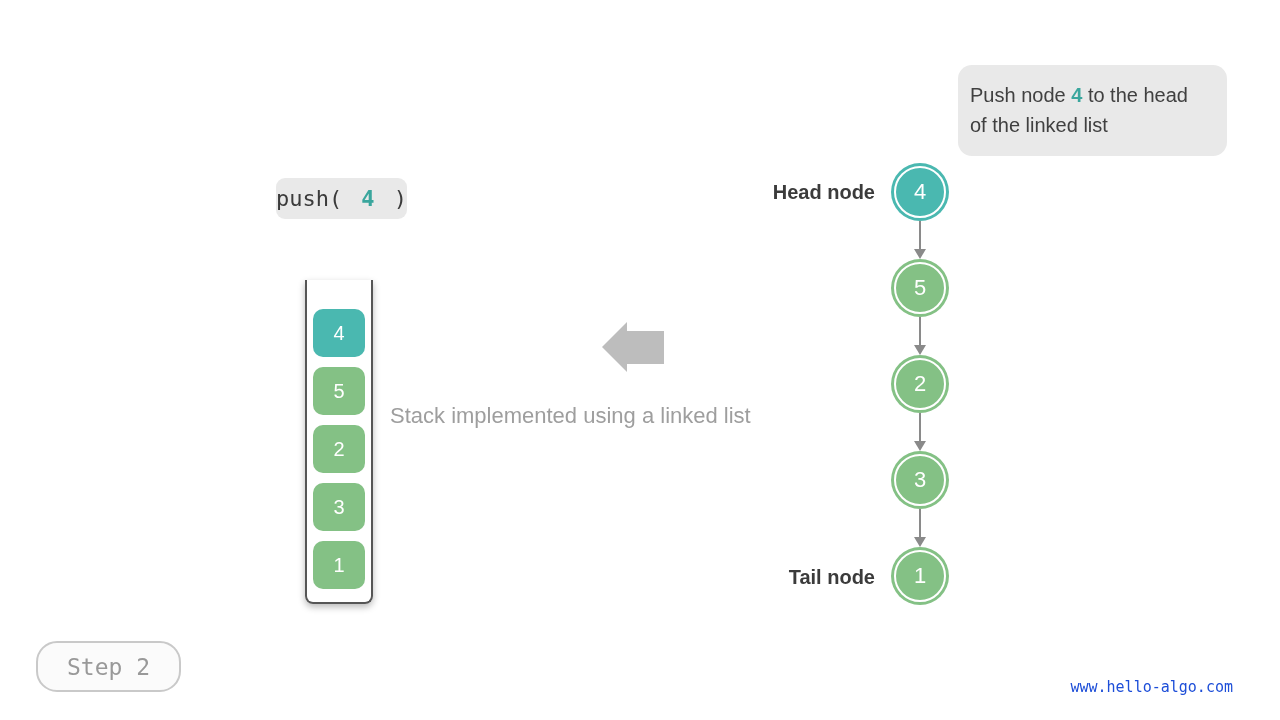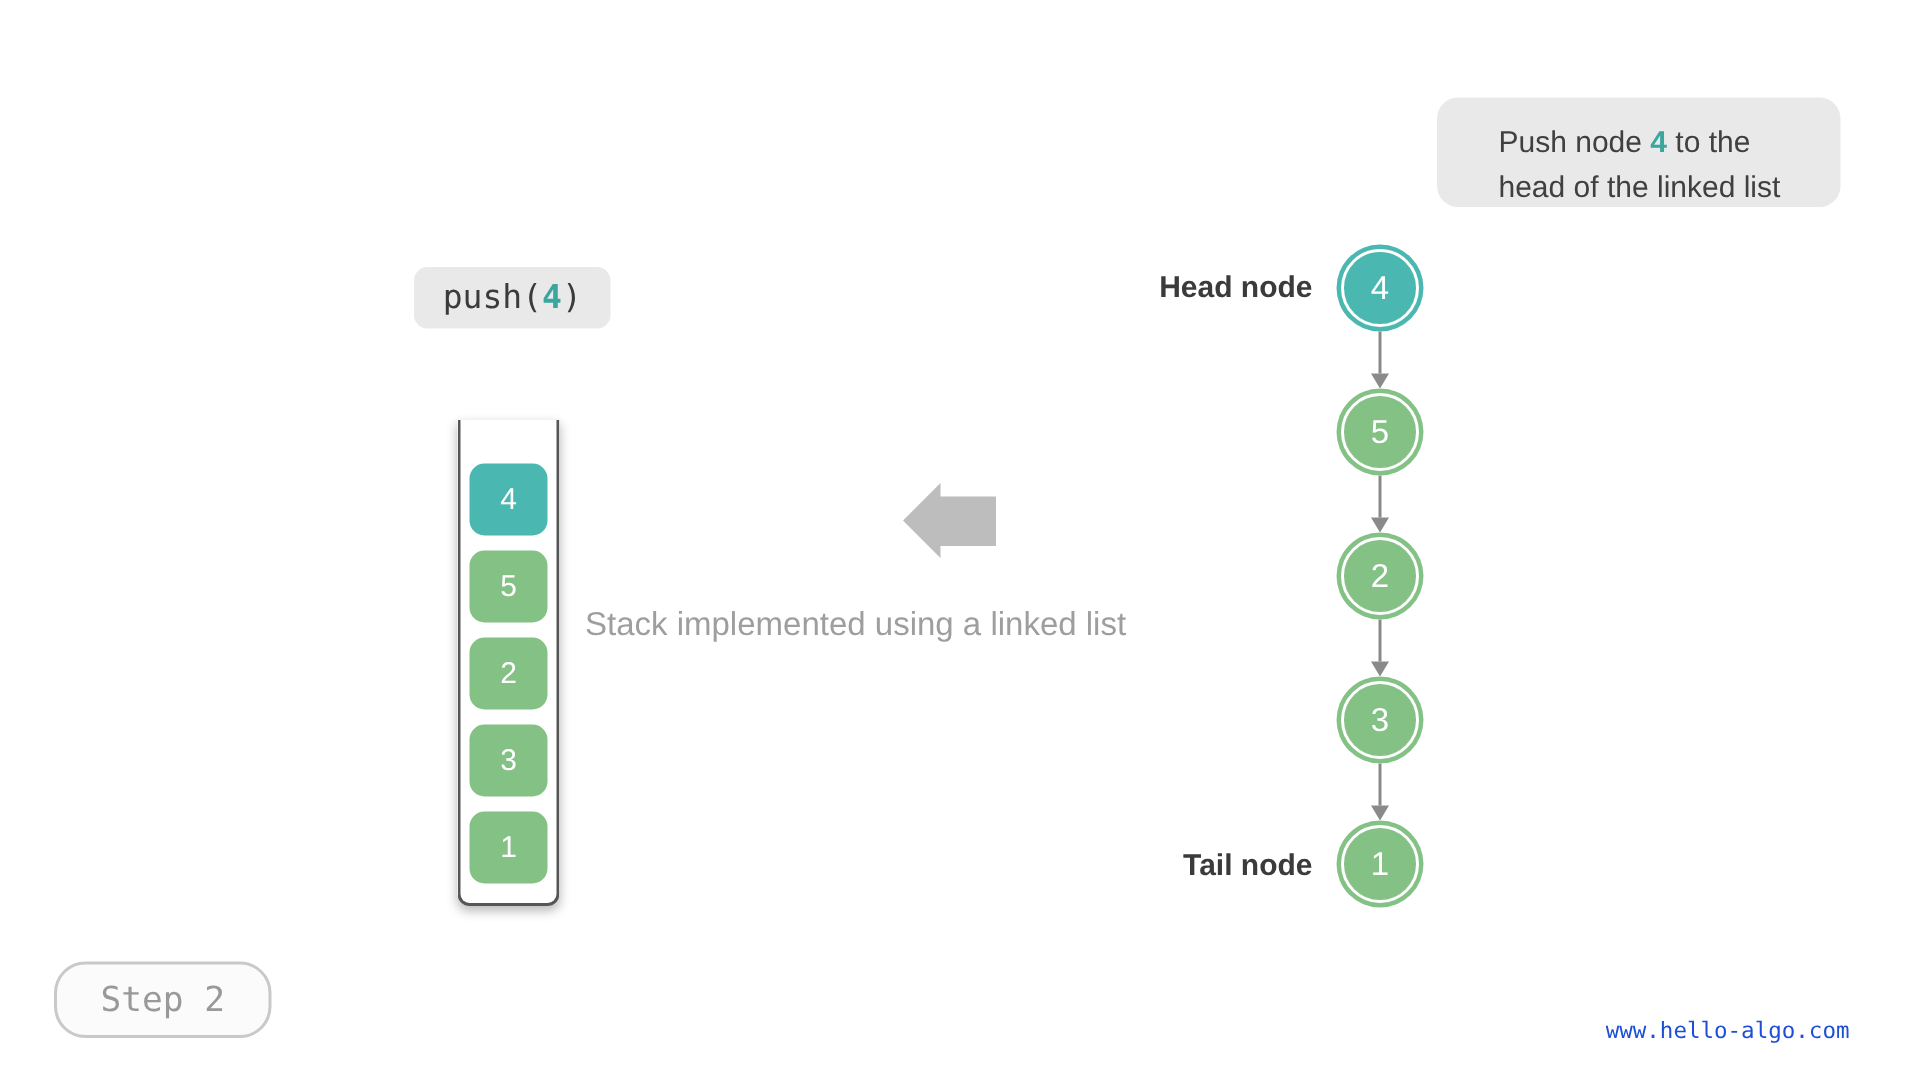--- a/index.html
+++ b/index.html
@@ -6,30 +6,30 @@
   body{
     width:1280px;height:720px;position:relative;overflow:hidden;
     font-family:"Liberation Sans", sans-serif;
     --hl:#4ab8b0; --norm:#84c185; --hl-text:#3aa69d;
     --arrow:#8a8a8a; --dark:#3b3b3b; --muted:#9e9e9e;
   }
   .canvas{position:absolute;inset:0;}
 
   
   .callout{
-    position:absolute;left:958px;top:65px;width:269px;height:73px;
+    position:absolute;left:958px;top:65px;width:269px;height:91px;
     box-sizing:border-box;background:#e9e9e9;border-radius:14px;
-    padding:15px 34px 15px 41px;font-size:20px;line-height:30px;color:#404040;
+    padding:15px 34px 15px 12px;font-size:20px;line-height:30px;color:#404040;
   }
   .callout b{color:var(--hl-text);font-weight:700;}
 
   
   .op-chip{
     position:absolute;left:276px;top:178px;width:131px;height:41px;
-    background:#e9e9e9;border-radius:9px;display:flex;align-items:center;justify-content:center;
+    background:#e9e9e9;border-radius:9px;display:flex;align-items:center;justify-content:space-between;
     font-family:"DejaVu Sans Mono", monospace;font-size:22px;color:#3b3b3b;
   }
   .op-chip b{color:var(--hl-text);font-weight:700;}
 
   
   .stack-box{
     position:absolute;left:305px;top:280px;width:68px;height:324px;box-sizing:border-box;
     border-left:2px solid #565656;border-right:2px solid #565656;border-bottom:2px solid #565656;
     border-radius:0 0 8px 8px;box-shadow:0 3px 7px rgba(0,0,0,0.28);
     display:flex;flex-direction:column;justify-content:flex-end;align-items:center;

